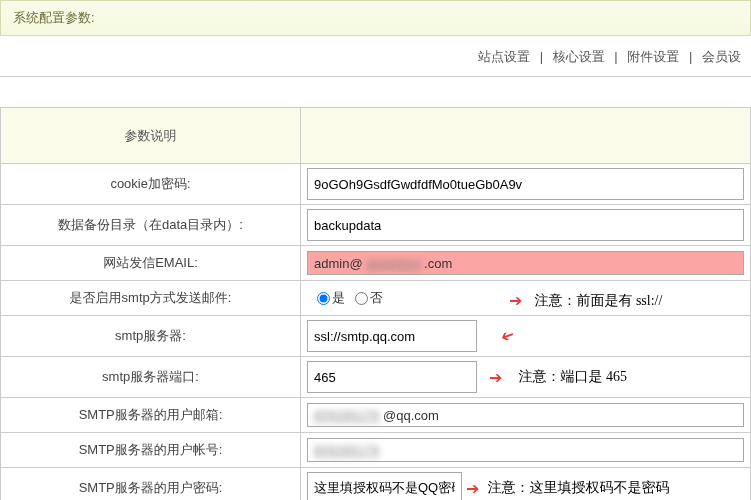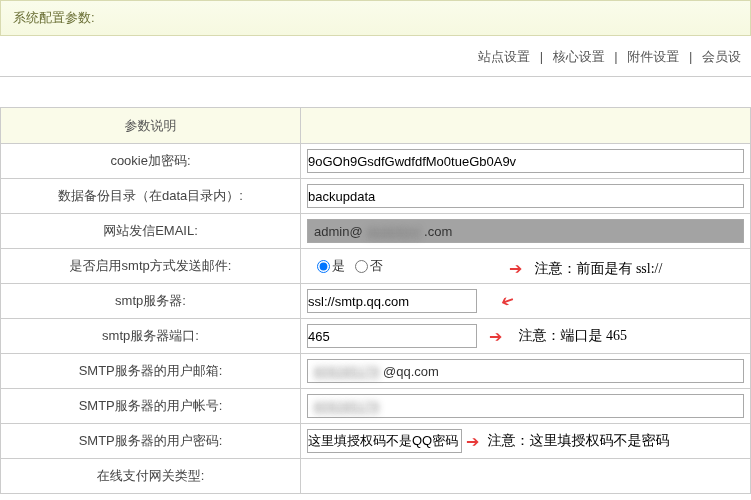--- a/index.html
+++ b/index.html
@@ -39,38 +39,38 @@
     border: 1px solid #ccc;
     padding: 8px 10px;
     font-size: 13px;
     vertical-align: middle;
     font-weight: normal;
   }
   .param-header {
     background: #fafbe9;
     text-align: center;
     color: #555;
-    height: 36px;
+    height: 56px;
   }
   .label-cell {
     width: 300px;
     text-align: center;
     color: #444;
   }
   .value-cell {
     padding: 4px 6px;
   }
   input[type="text"] {
     width: 100%;
     min-width: 420px;
-    padding: 4px 0;
+    padding: 4px 6px;
     border: 1px solid #a9a9a9;
     font-size: 13px;
     font-family: inherit;
-    height: 24px;
+    height: 32px;
     background: #fff;
   }
   input[type="radio"] {
     margin: 0 2px 0 6px;
     vertical-align: middle;
   }
   .radio-row label { vertical-align: middle; }
   .value-cell-inner {
     display: flex;
     align-items: center;
@@ -142,21 +142,21 @@
   <tr>
     <td class="label-cell">数据备份目录（在data目录内）:</td>
     <td class="value-cell">
       <input type="text" value="backupdata" style="">
     </td>
   </tr>
 
   <tr>
     <td class="label-cell">网站发信EMAIL:</td>
     <td class="value-cell">
-      <div class="value-cell-inner" style="border:1px solid #a9a9a9;padding:3px 6px;height:24px;background:#a3a3a3;min-width:420px">
+      <div class="value-cell-inner" style="border:1px solid #a9a9a9;padding:3px 6px;height:24px;background:#fca5a5;min-width:420px">
         <span>admin@</span>
             <span class="blur">dedehtml</span>
             <span>.com</span>
       </div>
     </td>
   </tr>
 
   <tr>
     <td class="label-cell">是否启用smtp方式发送邮件:</td>
     <td class="value-cell radio-cell">

